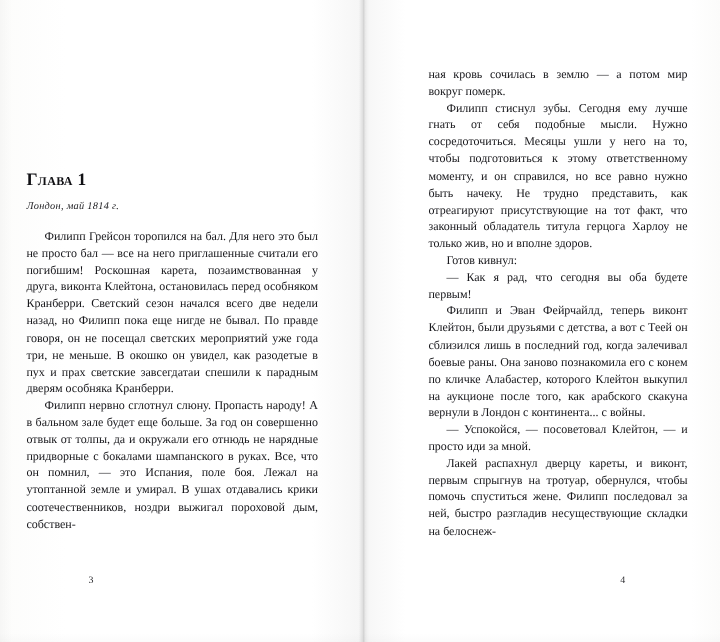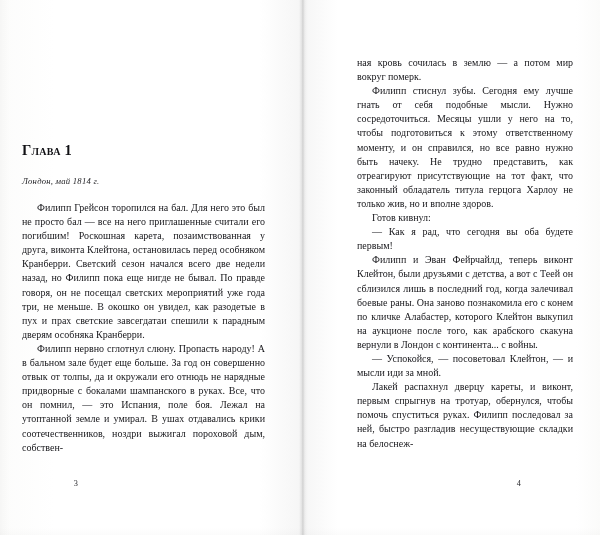--- a/index.html
+++ b/index.html
@@ -81,21 +81,21 @@
     letter-spacing: 0.3px;
     margin: 0 0 0 0;
     padding: 0;
     color: #101014;
     font-variant: small-caps;
   }
 
   .dateline {
     font-style: italic;
     font-size: 8.6px;
-    margin-top: 17px;
+    margin-top: 7px;
     margin-bottom: 0;
     letter-spacing: 0.25px;
     color: #1b1b1f;
   }
 
   p.body {
     margin: 0;
     font-size: 10px;
     line-height: 14.1px;
     text-align: justify;
@@ -142,19 +142,19 @@
     <div class="folio">3</div>
   </div>
 
   <div class="page right">
     <div class="textblock">
       <p class="body first noindent">ная кровь сочилась в землю — а потом мир вокруг померк.</p>
       <p class="body">Филипп стиснул зубы. Сегодня ему лучше гнать от себя подобные мысли. Нужно сосредоточиться. Месяцы ушли у него на то, чтобы подготовиться к этому ответственному моменту, и он справился, но все равно нужно быть начеку. Не трудно представить, как отреагируют присутствующие на тот факт, что законный обладатель титула герцога Харлоу не только жив, но и вполне здоров.</p>
       <p class="body">Готов кивнул:</p>
       <p class="body">— Как я рад, что сегодня вы оба будете первым!</p>
       <p class="body">Филипп и Эван Фейрчайлд, теперь виконт Клейтон, были друзьями с детства, а вот с Теей он сблизился лишь в последний год, когда залечивал боевые раны. Она заново познакомила его с конем по кличке Алабастер, которого Клейтон выкупил на аукционе после того, как арабского скакуна вернули в Лондон с континента... с войны.</p>
-      <p class="body">— Успокойся, — посоветовал Клейтон, — и мысли иди за мной.</p>
-      <p class="body">Лакей распахнул дверцу кареты, и виконт, первым спрыгнув на тротуар, обернулся, чтобы помочь спуститься руках. Филипп последовал за ней, быстро разгладив несуществующие складки на белоснеж-</p>
+      <p class="body">— Успокойся, — посоветовал Клейтон, — и просто иди за мной.</p>
+      <p class="body">Лакей распахнул дверцу кареты, и виконт, первым спрыгнув на тротуар, обернулся, чтобы помочь спуститься жене. Филипп последовал за ней, быстро разгладив несуществующие складки на белоснеж-</p>
     </div>
     <div class="folio">4</div>
   </div>
 
 </div>
 
 </body></html>

